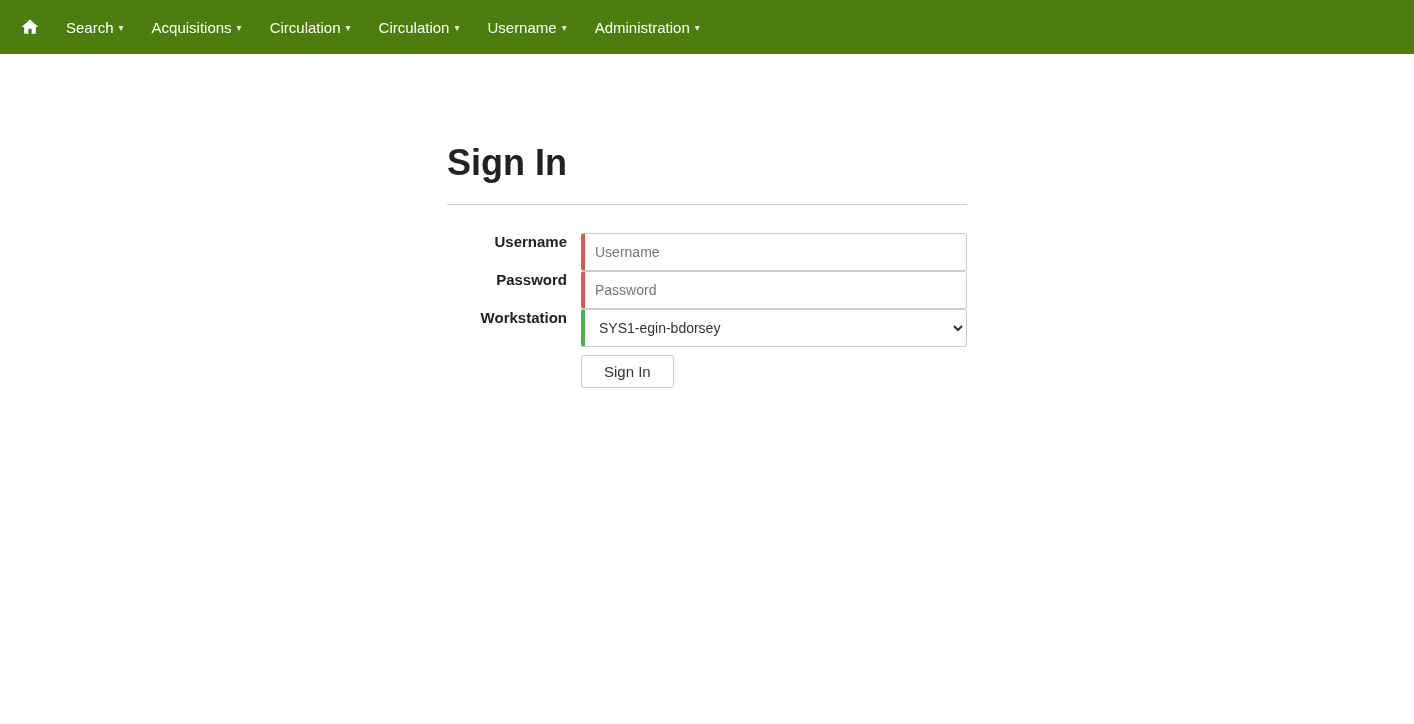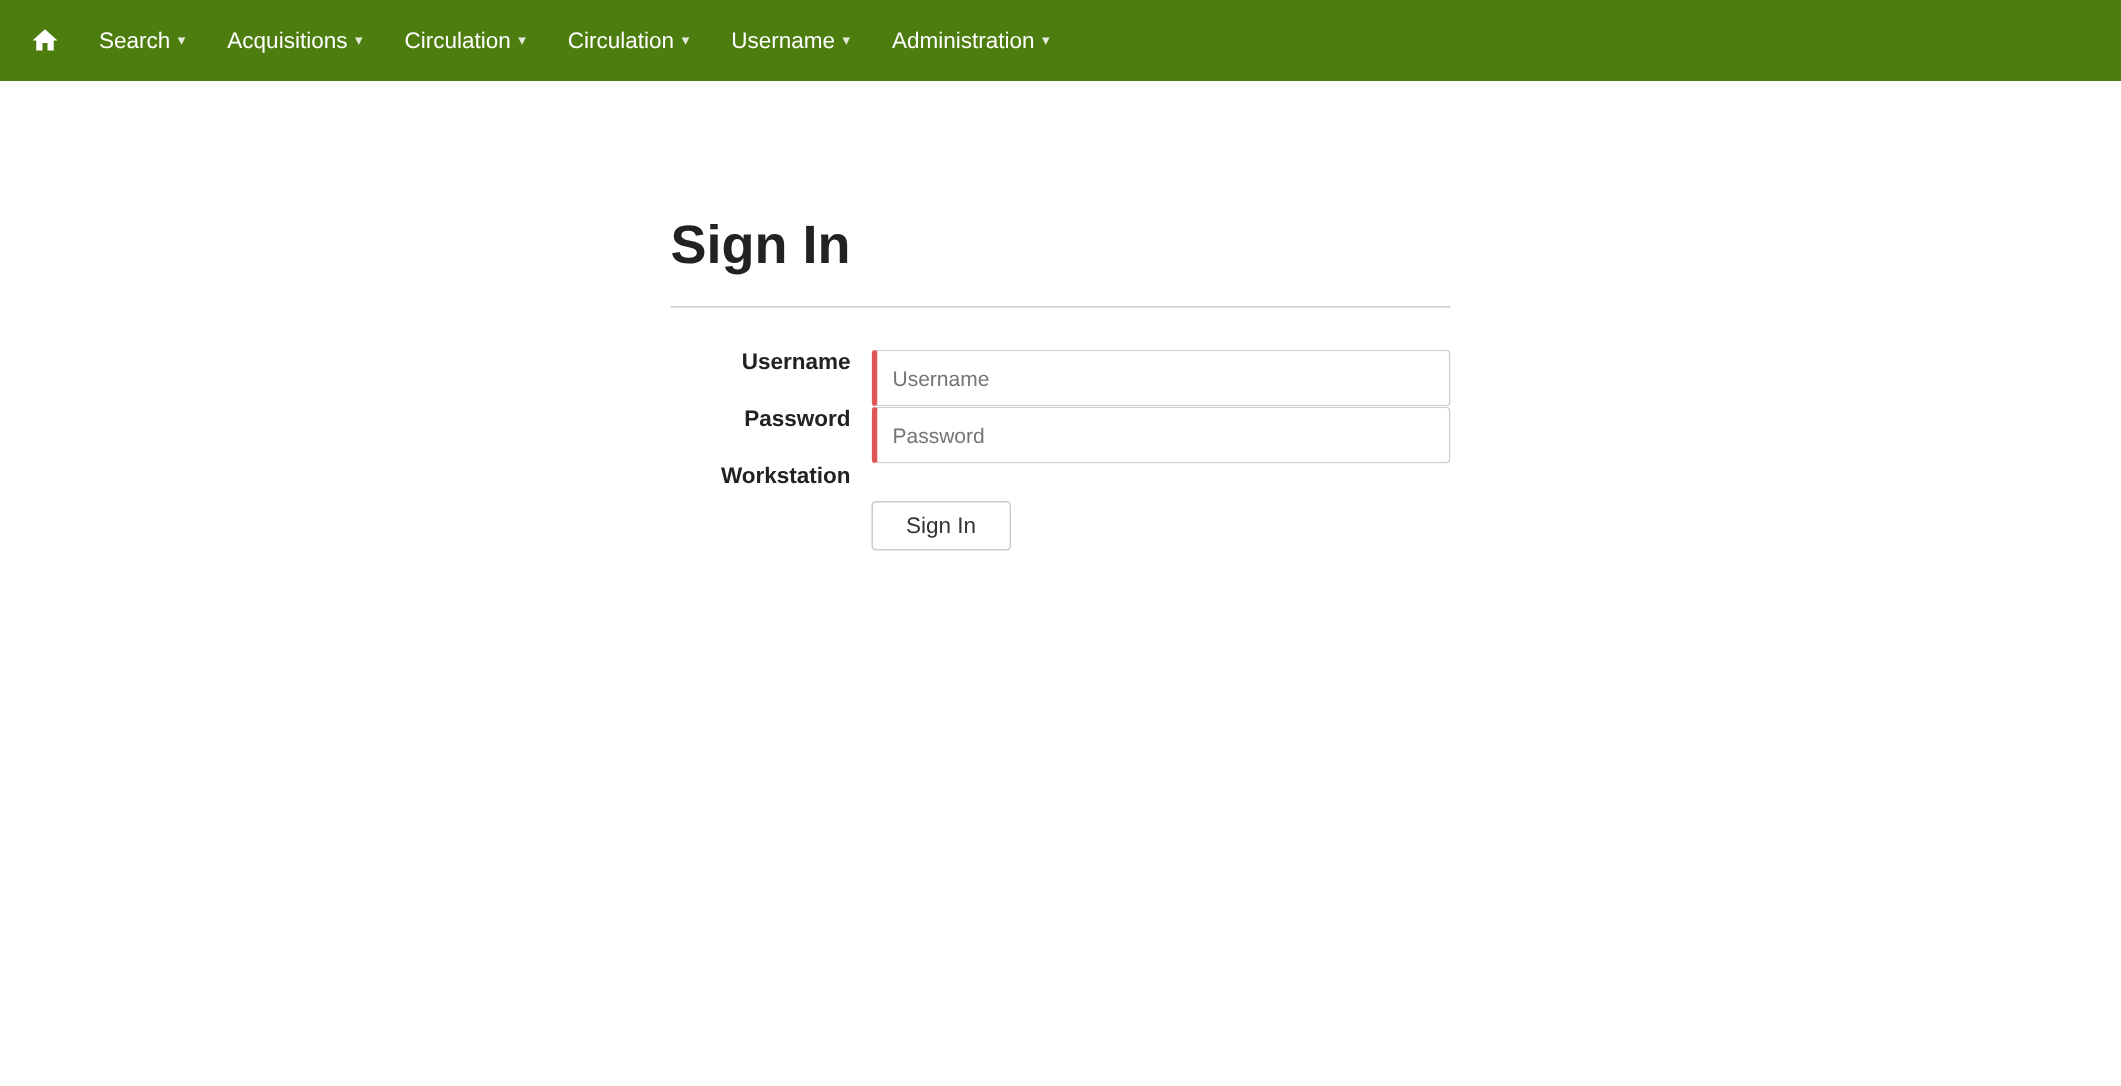--- a/index.html
+++ b/index.html
@@ -186,17 +186,20 @@
       <input type="text" class="form-input" placeholder="Username" style="">
     </div>
 
     <div class="form-group">
       <label class="form-label">Password</label>
       <input type="password" class="form-input" placeholder="Password" style="">
     </div>
 
     <div class="form-group">
       <label class="form-label">Workstation</label>
+      <select class="form-select">
+        <option>SYS1-egin-bdorsey</option>
+      </select>
     </div>
 
     <button class="btn-signin">Sign In</button>
   </div>
 </div>
 
 </body></html>

